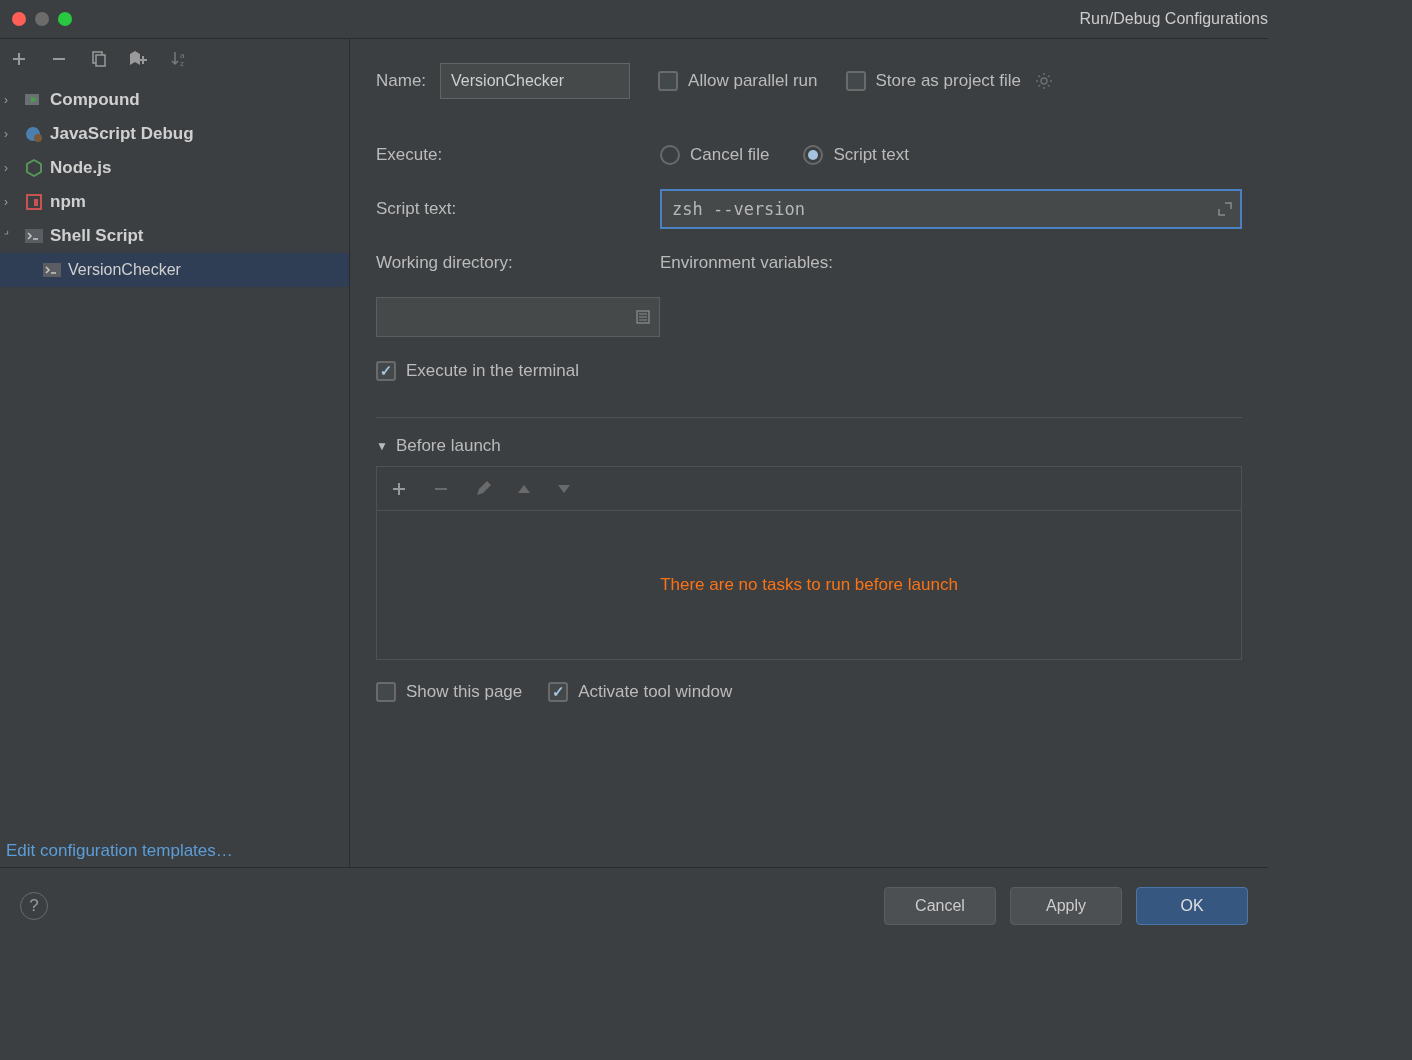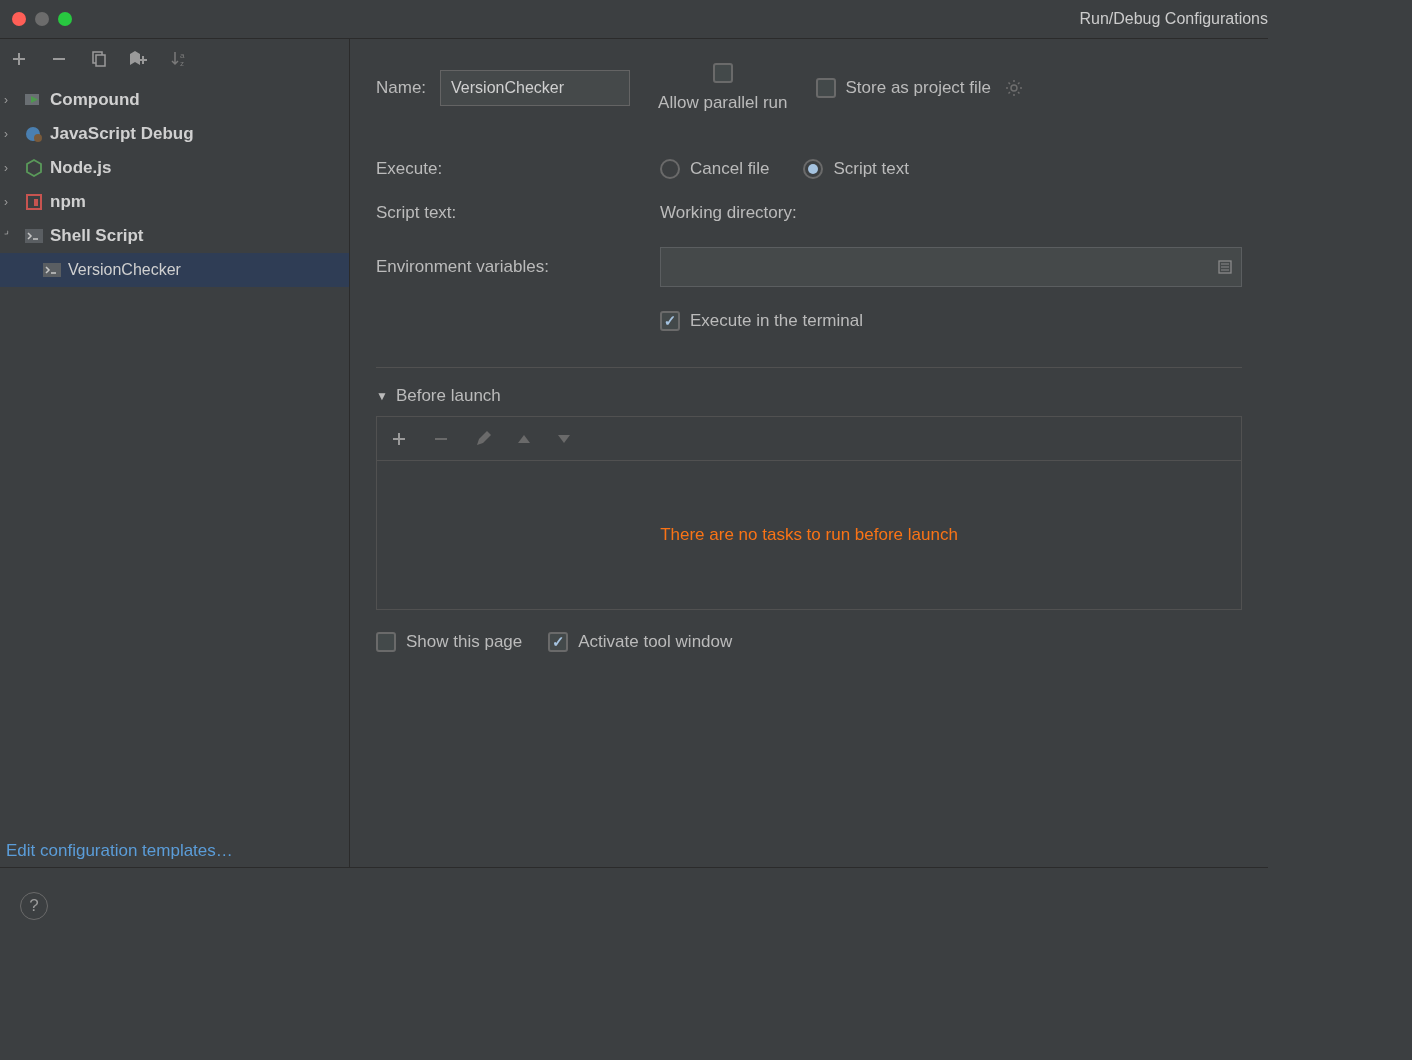--- a/index.html
+++ b/index.html
@@ -347,21 +347,21 @@
         <span class="label">VersionChecker</span>
       </div>
     </div>
     <div class="edit-templates">Edit configuration templates…</div>
   </div>
 
   <div class="content">
     <div class="row1">
       <span class="name-label">Name:</span>
       <input class="name-input" value="VersionChecker" style="">
-      <div class="chk-group" style="margin-left:14px;flex-direction:column;">
+      <div class="chk-group" style="margin-left:14px;">
         <span class="chk"></span>
         <span class="chk-text">Allow parallel run</span>
       </div>
       <div class="chk-group" style="margin-left:14px;justify-content:center;">
         <span class="chk"></span>
         <span class="chk-text">Store as project file</span>
         <span class="gear-icon">
           <svg width="18" height="18" viewBox="0 0 18 18">
               <circle cx="9" cy="9" r="3" fill="none" stroke="#6e6e6e" stroke-width="1.5"></circle>
               <g stroke="#6e6e6e" stroke-width="1.5">
@@ -390,20 +390,28 @@
         </div>
         <div class="chk-group">
           <span class="radio selected">
               <span class="dot"></span>
             </span>
           <span class="radio-label">Script text</span>
         </div>
       </div>
 
       <div class="form-label">Script text:</div>
+      <div class="input-wrap">
+        <input class="text-input focused" value="zsh --version" style="">
+        <span class="input-tail-icon">
+          <svg width="14" height="14" viewBox="0 0 14 14">
+              <path d="M1 7 L1 13 L7 13 M13 7 L13 1 L7 1" stroke="#8a8a8a" stroke-width="1.5" fill="none"></path>
+            </svg>
+        </span>
+      </div>
 
       <div class="form-label">Working directory:</div>
 
       <div class="form-label">Environment variables:</div>
       <div class="input-wrap">
         <input class="text-input" style="font-family: inherit;" value="">
         <span class="input-tail-icon">
           <svg width="14" height="14" viewBox="0 0 14 14">
               <rect x="1" y="1" width="12" height="12" fill="none" stroke="#8a8a8a" stroke-width="1.3"></rect>
               <line x1="3" y1="4" x2="11" y2="4" stroke="#8a8a8a"></line>
@@ -464,13 +472,18 @@
       <div class="chk-group">
         <span class="chk checked"></span>
         <span class="chk-text">Activate tool window</span>
       </div>
     </div>
   </div>
 </div>
 
 <div class="footer">
   <div class="help-btn">?</div>
+  <div class="footer-buttons">
+    <button class="btn">Cancel</button>
+    <button class="btn">Apply</button>
+    <button class="btn primary">OK</button>
+  </div>
 </div>
 
 </body></html>

